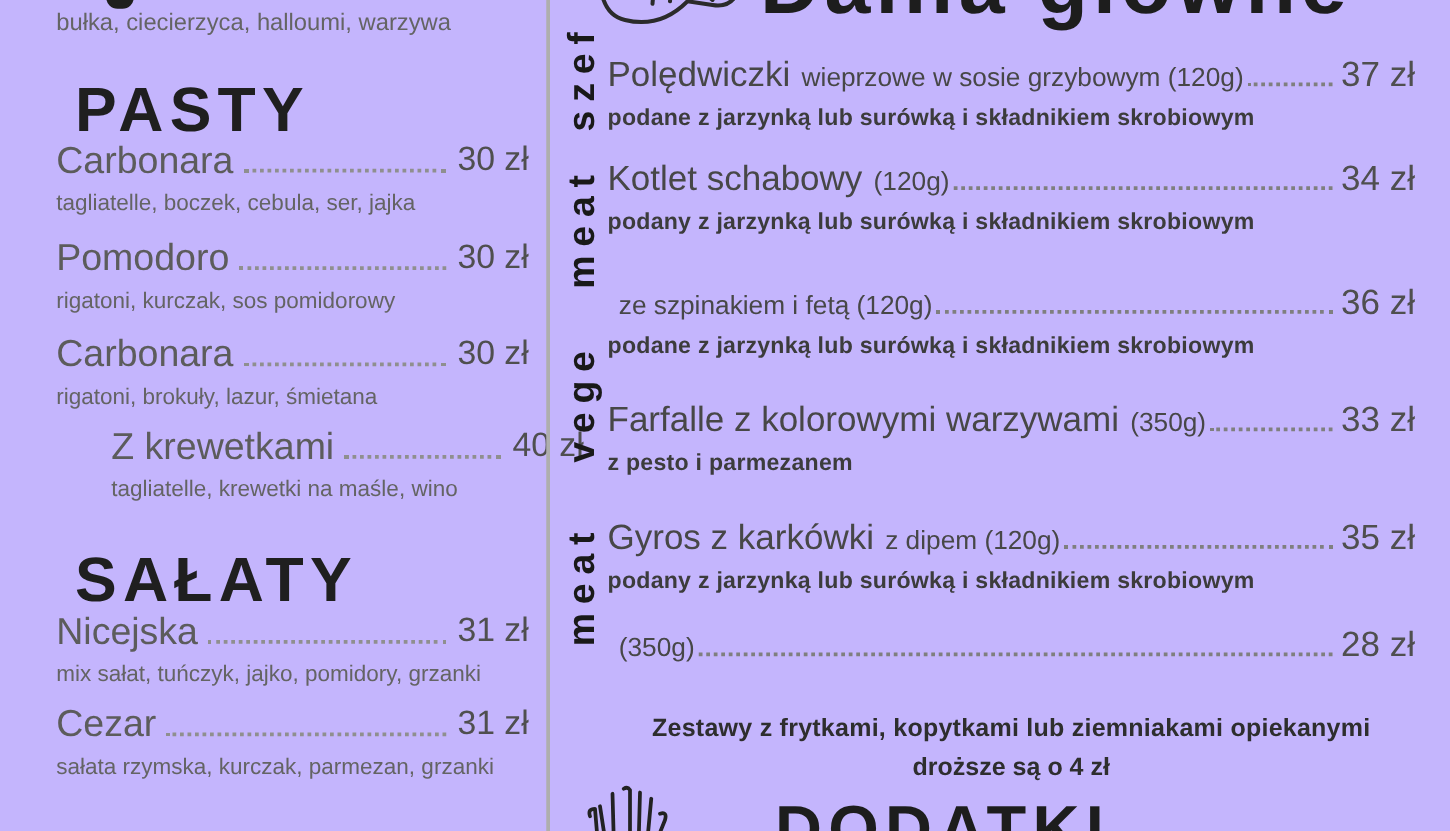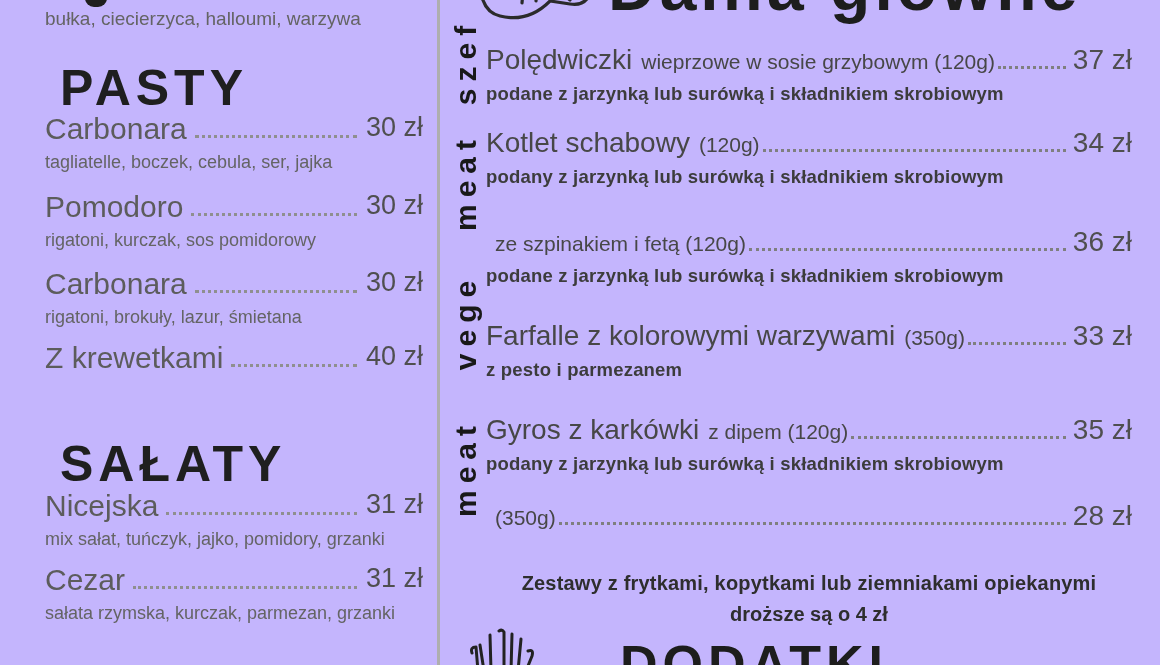--- a/index.html
+++ b/index.html
@@ -88,26 +88,27 @@
 
     <div class="l-item" style="top:267px;">
       <div class="l-row">
         <span class="l-name">Carbonara</span>
         <span class="leader"></span>
         <span class="l-price">30 zł</span>
       </div>
       <div class="l-desc">rigatoni, brokuły, lazur, śmietana</div>
     </div>
 
-    <div class="l-item" style="top:341px;">
+    <div class="l-item" style="top:341px;margin-left:44px;">
       <div class="l-row">
         <span class="l-name">Z krewetkami</span>
         <span class="leader"></span>
         <span class="l-price">40 zł</span>
       </div>
+      <div class="l-desc">tagliatelle, krewetki na maśle, wino</div>
     </div>
 
     <h2 class="sec-heading" style="top:424px;">SAŁATY</h2>
 
     <div class="l-item" style="top:489px;">
       <div class="l-row">
         <span class="l-name">Nicejska</span>
         <span class="leader"></span>
         <span class="l-price">31 zł</span>
       </div>

